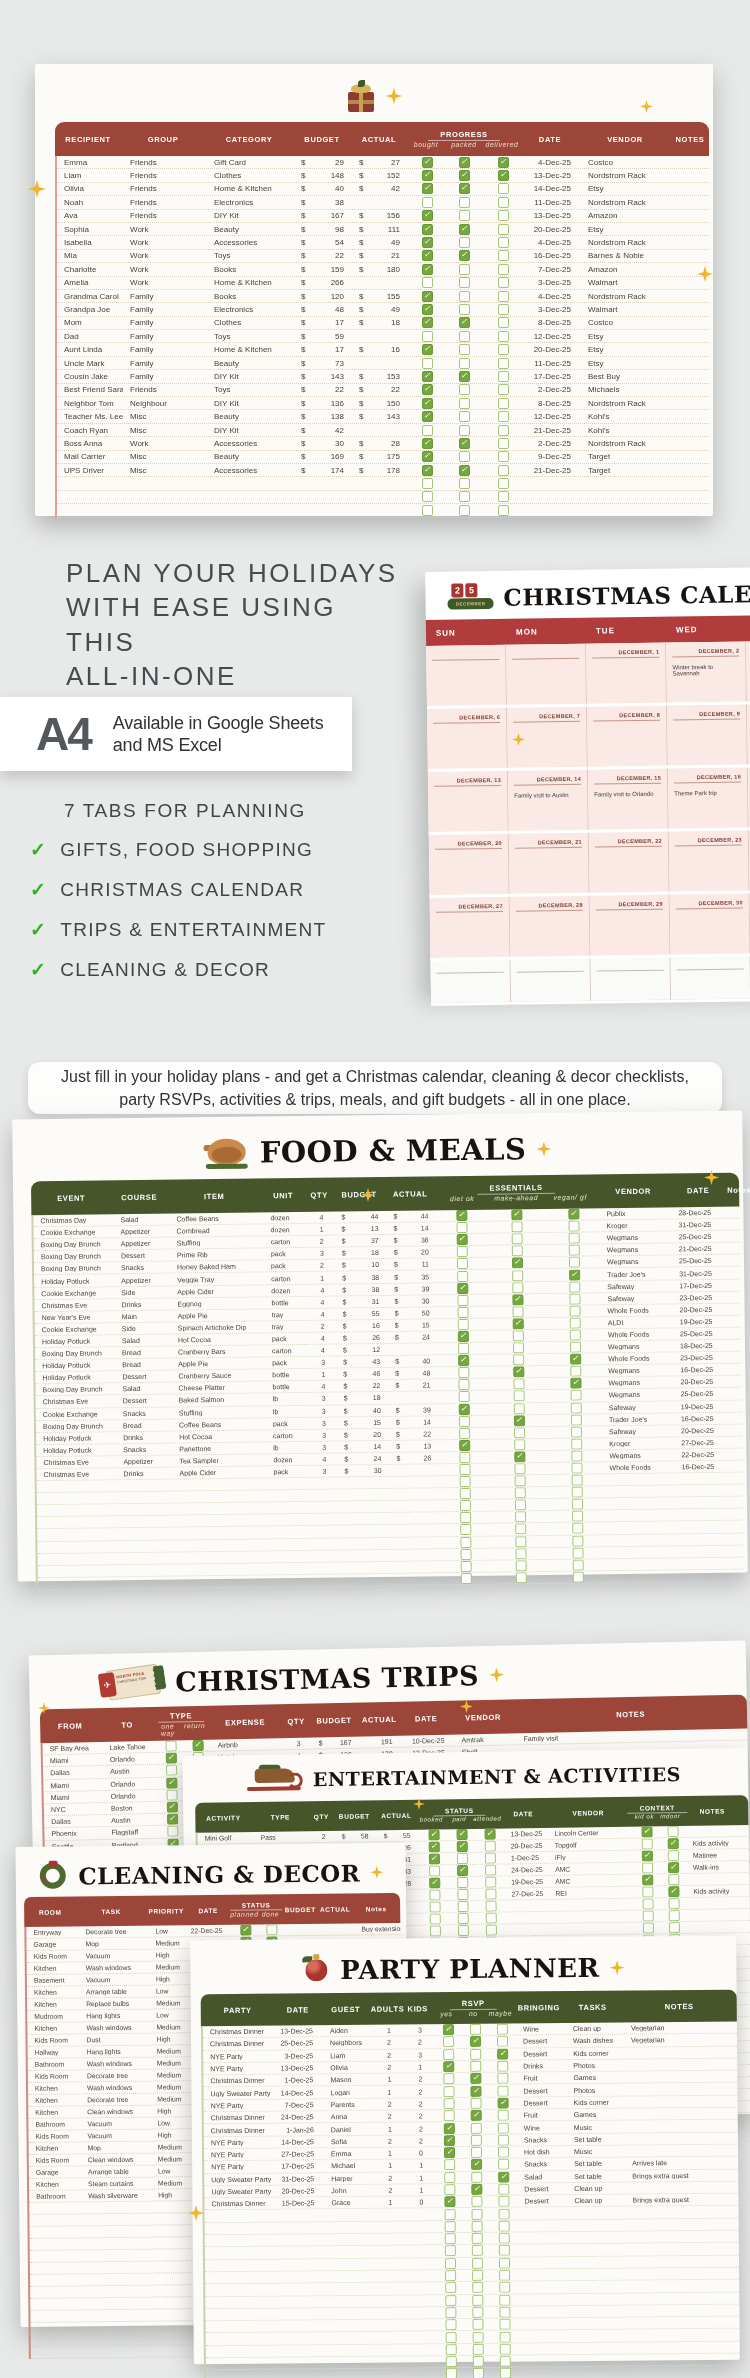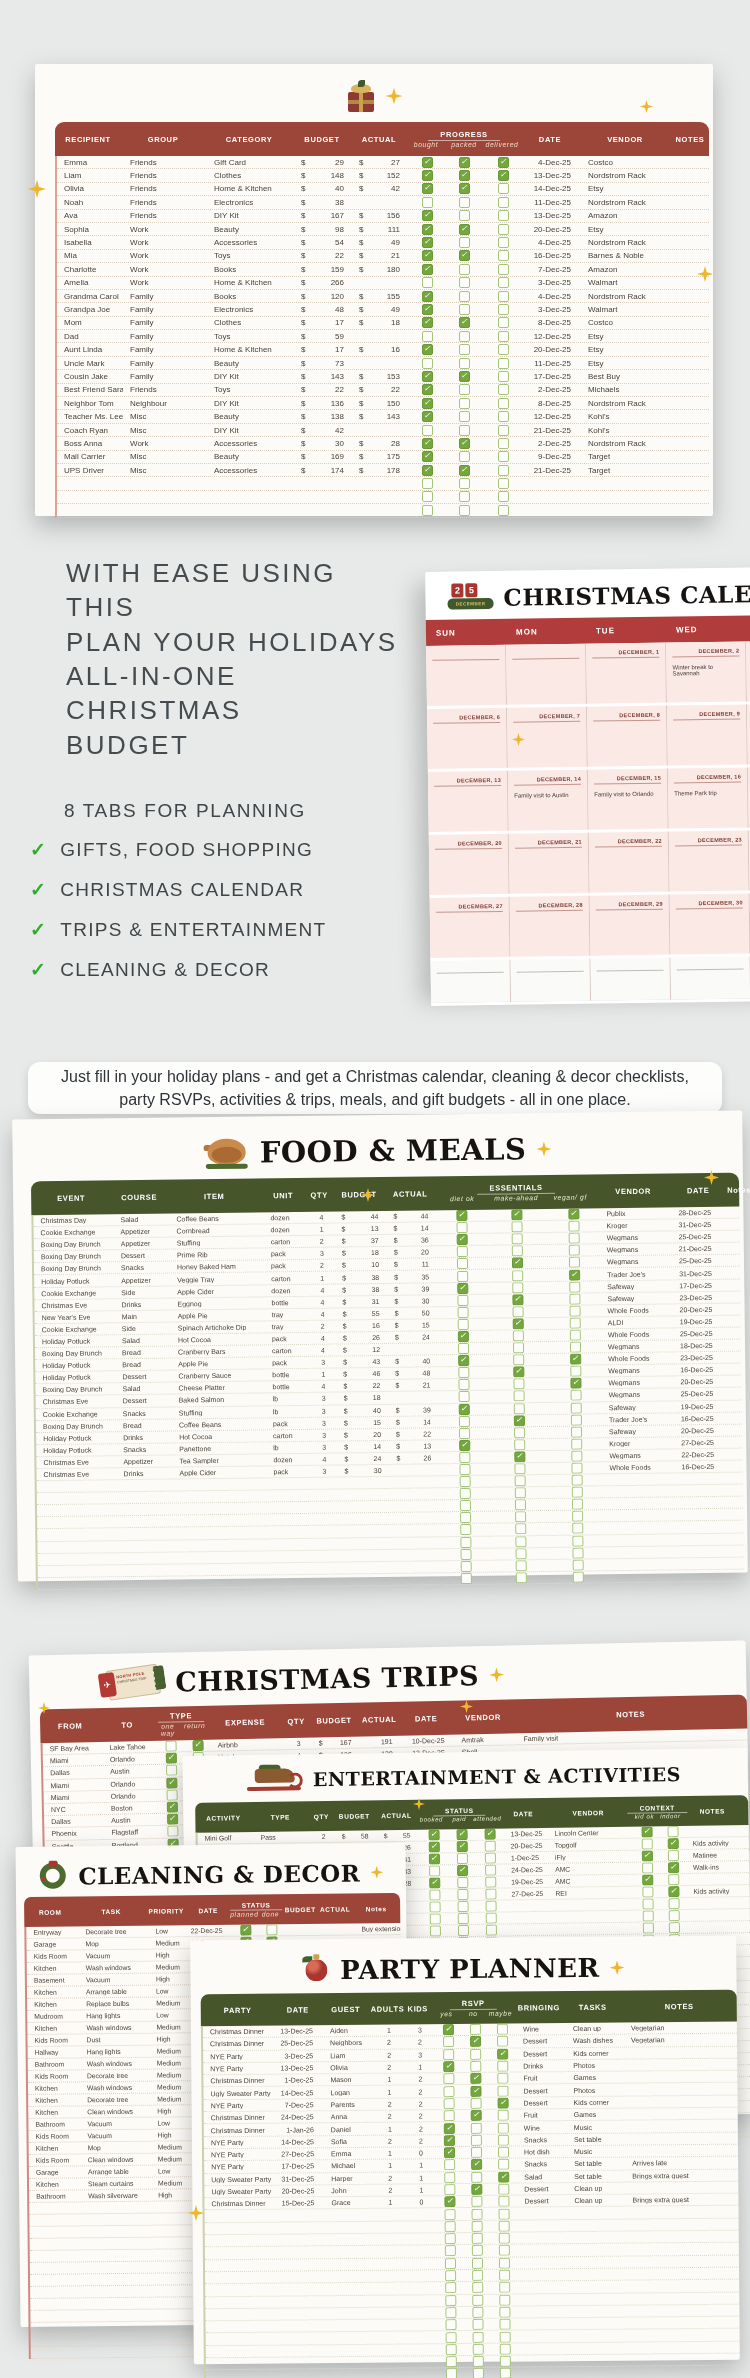--- a/index.html
+++ b/index.html
@@ -841,29 +841,36 @@
           <span class="cell"></span>
           <span class="cell"></span>
         </div>
       </div>
   </section>
   <span class="spk abs" style="left:640px;top:100px;width:13px;height:13px"></span>
   <span class="spk abs" style="left:28px;top:180px;width:18px;height:18px"></span>
   <span class="spk abs" style="left:697px;top:266px;width:16px;height:16px"></span>
 
   <div class="promo">
+    <span>PLAN YOUR HOLIDAYS</span>
     <span>WITH EASE USING THIS</span>
-    <span>PLAN YOUR HOLIDAYS</span>
     <span>ALL-IN-ONE CHRISTMAS</span>
     <span>BUDGET</span>
   </div>
 
+  <div class="a4strip">
+    <span class="a4">A4</span>
+    <span class="a4cap">
+      <span>Available in Google Sheets</span><br>
+      <span>and MS Excel</span>
+    </span>
+  </div>
 
   <div class="features">
-    <div class="feat-intro">8 TABS FOR PLANNING</div>
+    <div class="feat-intro">7 TABS FOR PLANNING</div>
     <div class="feat">
         <span class="chk">✓</span>
         <span>GIFTS, FOOD SHOPPING</span>
       </div>
     <div class="feat">
         <span class="chk">✓</span>
         <span>CHRISTMAS CALENDAR</span>
       </div>
     <div class="feat">
         <span class="chk">✓</span>

